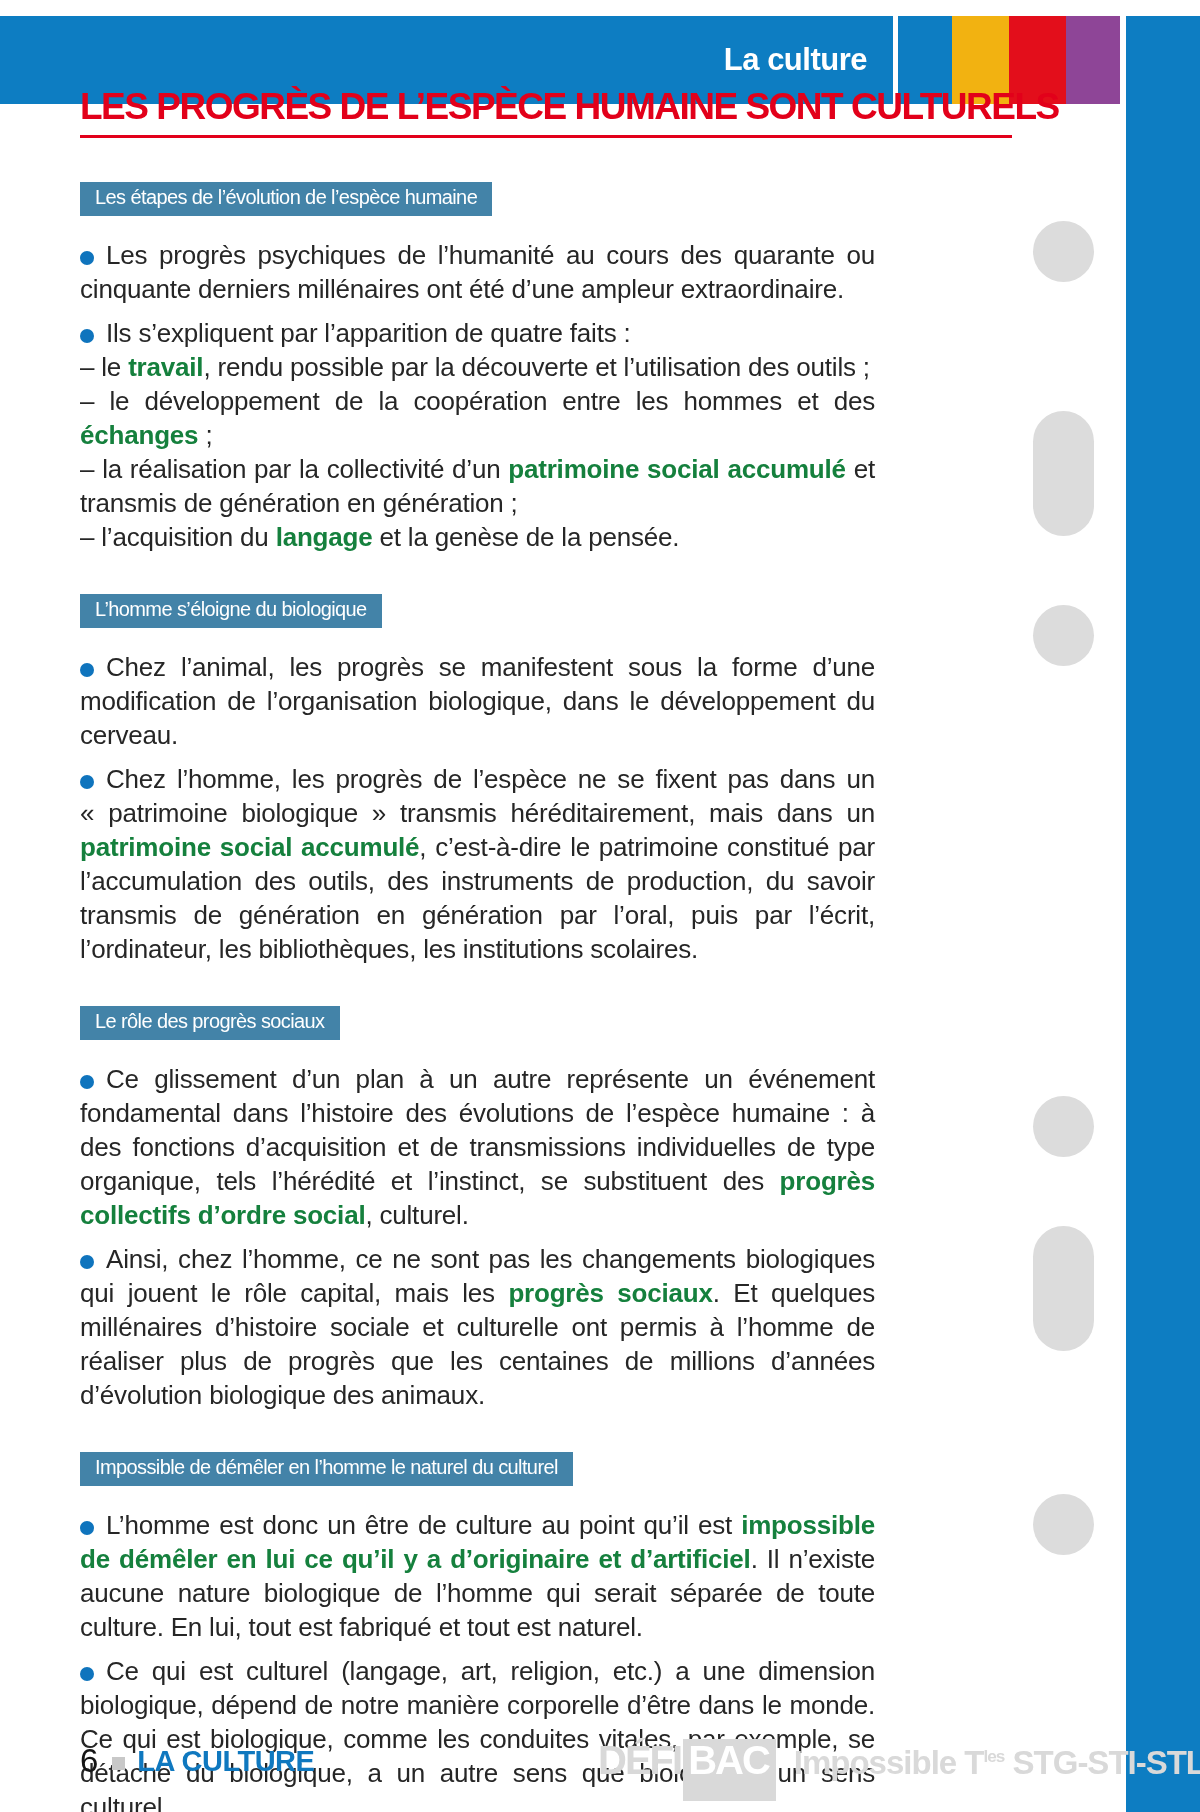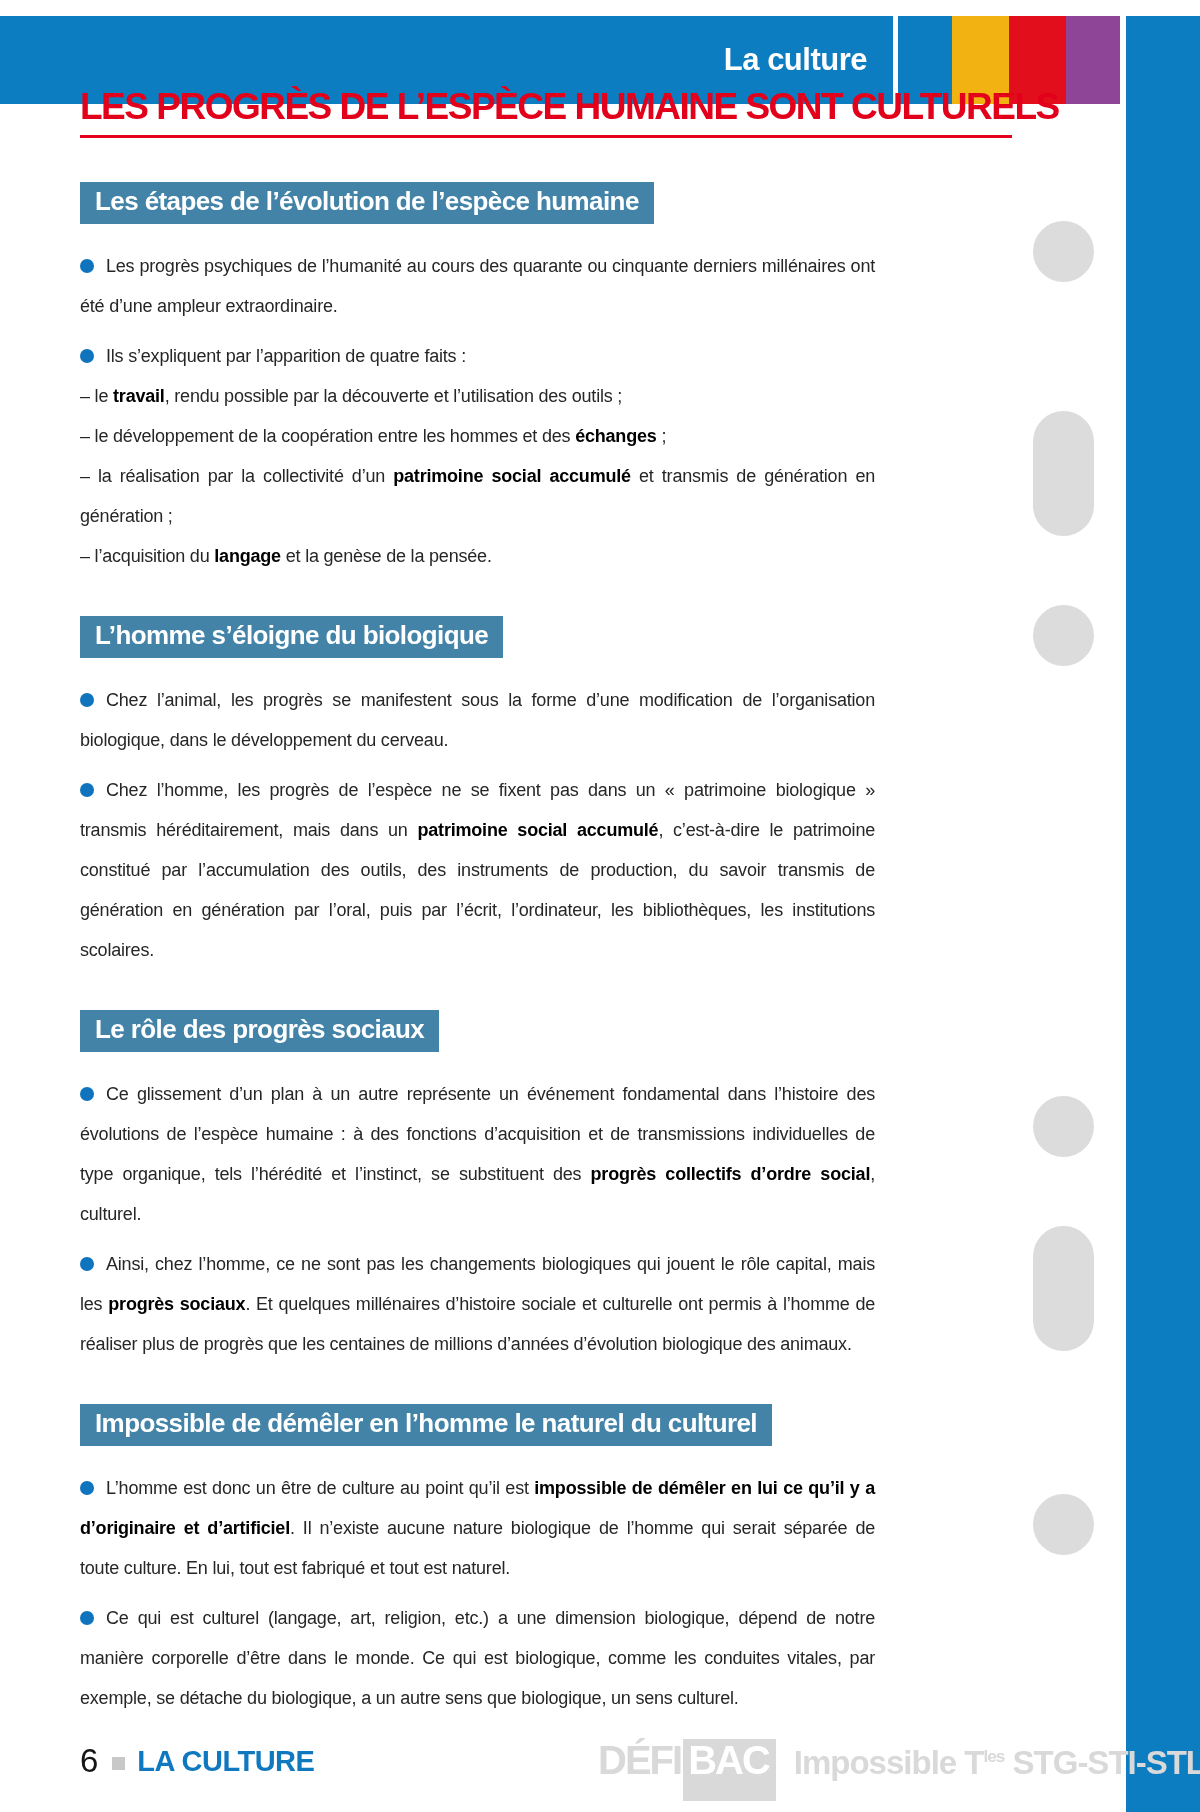--- a/index.html
+++ b/index.html
@@ -41,35 +41,35 @@
   .decor.pill{height:125px;border-radius:31px;}
   
   .content{position:absolute;left:80px;top:0;width:795px;padding-top:72px;}
   .title{
     margin:0;width:932px;color:var(--title-red);
     font-size:37px;font-weight:800;line-height:1.05;letter-spacing:-1.5px;
     padding-bottom:8px;border-bottom:3px solid var(--title-red);white-space:nowrap;
   }
   .sec-head{
     display:inline-block;margin:40px 0 12px 0;background:var(--heading-bg);color:#ffffff;
-    font-size:26px;font-weight:bold;letter-spacing:-0.6px;
+    font-size:20px;font-weight:normal;letter-spacing:-0.6px;
     padding:4px 15px 7px 15px;
   }
   .sec-head:first-of-type{margin-top:44px;}
   .para{
-    margin:0;color:var(--body-text);font-size:18px;line-height:40px;
+    margin:0;color:var(--body-text);font-size:26px;line-height:34px;
     text-align:justify;letter-spacing:-0.2px;
   }
   .para.bullet{margin-top:10px;}
   .para.dash{margin-top:0;}
   .dot{
     display:inline-block;width:14px;height:14px;border-radius:50%;
     background:var(--bullet-blue);margin-right:12px;transform:translateY(1px);
   }
-  .b{font-weight:bold;color:#000000;}
+  .b{font-weight:bold;color:#15803d;}
   
   .footer-left{position:absolute;left:80px;top:1726px;display:flex;align-items:center;}
   .pagenum{font-size:33px;color:#151515;}
   .sq{display:inline-block;width:13px;height:13px;background:#c8c8c8;margin:4px 12px 0 14px;}
   .chapter{font-size:29px;font-weight:bold;color:var(--footer-blue);letter-spacing:-0.5px;}
   .brand{position:absolute;left:598px;top:1722px;display:flex;align-items:baseline;}
   .defi{font-size:40px;font-weight:800;color:var(--footer-gray);letter-spacing:-2px;text-align:right;}
   .bac{
     font-size:40px;font-weight:800;color:#ffffff;background:var(--footer-gray);
     letter-spacing:-2px;padding:0 7px 20px 5px;margin-left:2px;line-height:1.05;

